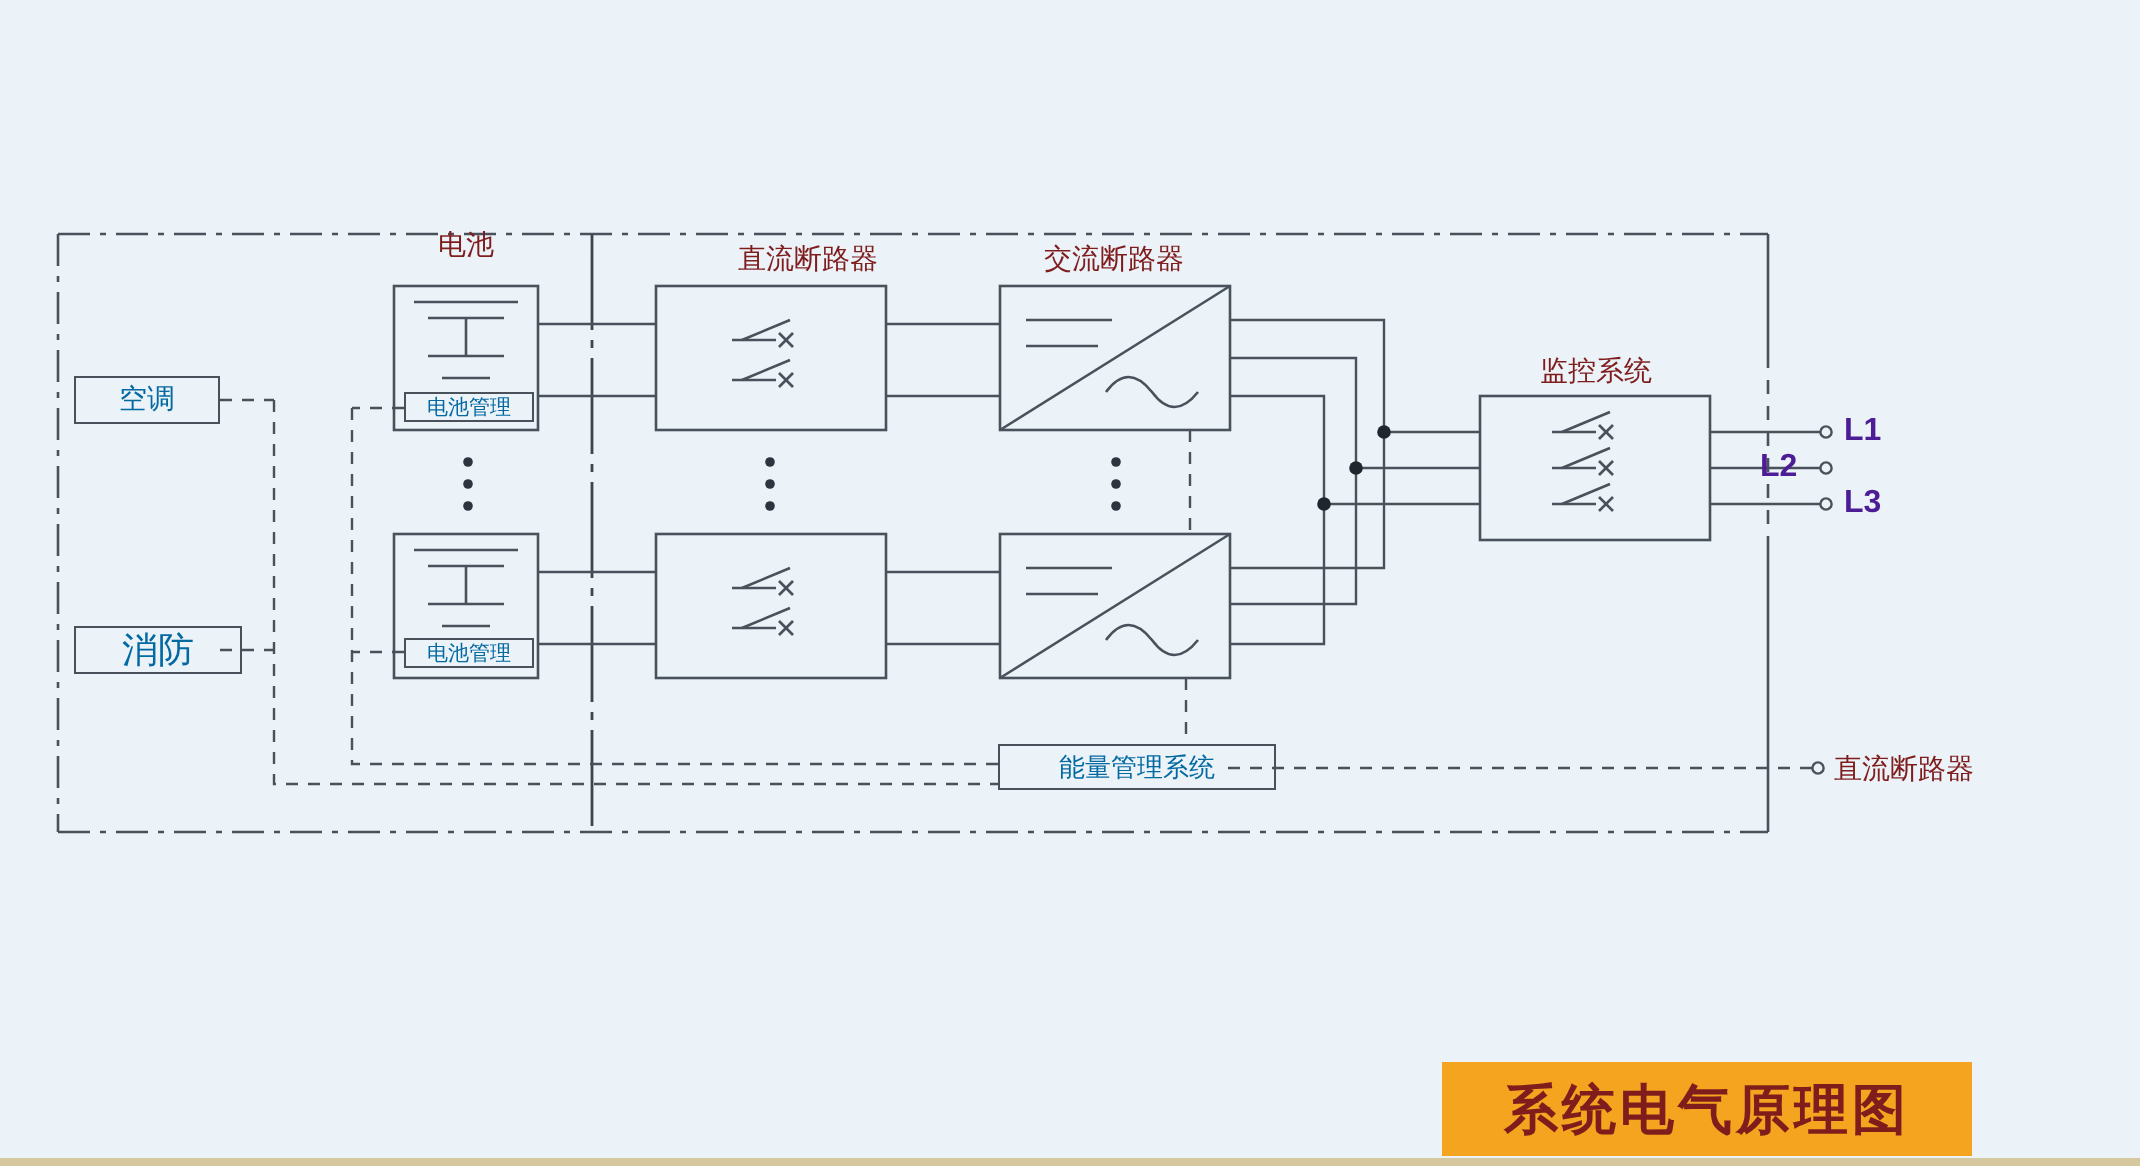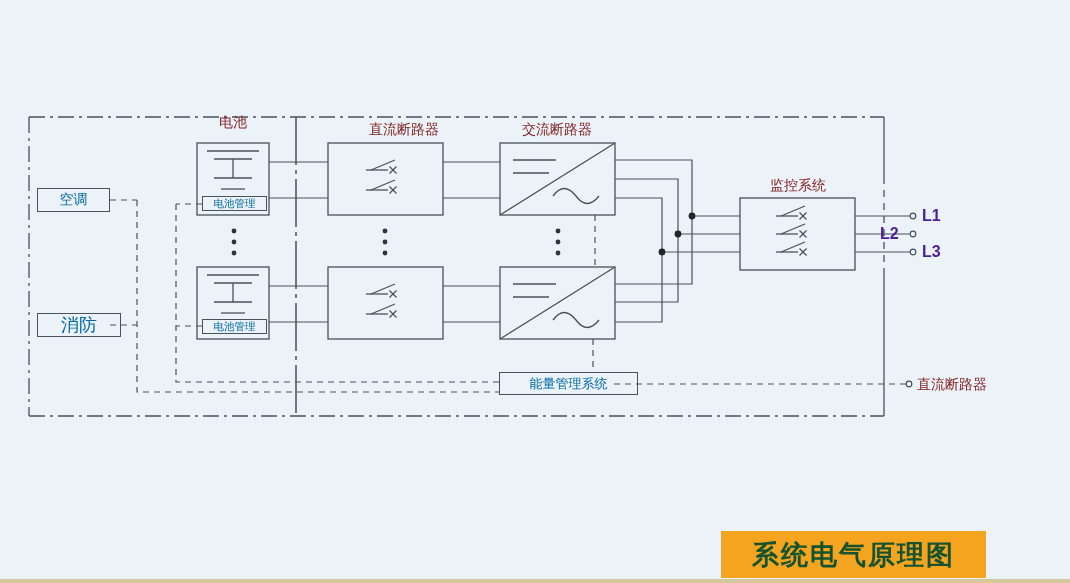--- a/index.html
+++ b/index.html
@@ -34,21 +34,21 @@
   .phase{
     position:absolute;color:#4c1d95;font-size:16px;font-weight:bold;
     line-height:1;transform:translate(0,-50%);
   }
   
   .banner{
     position:absolute;left:721px;top:531px;width:265px;height:47px;
     background:#f5a41f;display:flex;align-items:center;justify-content:center;
   }
   .banner span{
-    color:#14532d;font-size:27px;font-weight:bold;letter-spacing:2px;white-space:nowrap;
+    color:#7f1d1d;font-size:27px;font-weight:bold;letter-spacing:2px;white-space:nowrap;
   }
   .bottom-strip{
     position:absolute;left:0;top:579px;width:1070px;height:4px;background:#d5c89e;
   }
 </style>
 </head>
 <body>
 
 <div class="stage">
 

